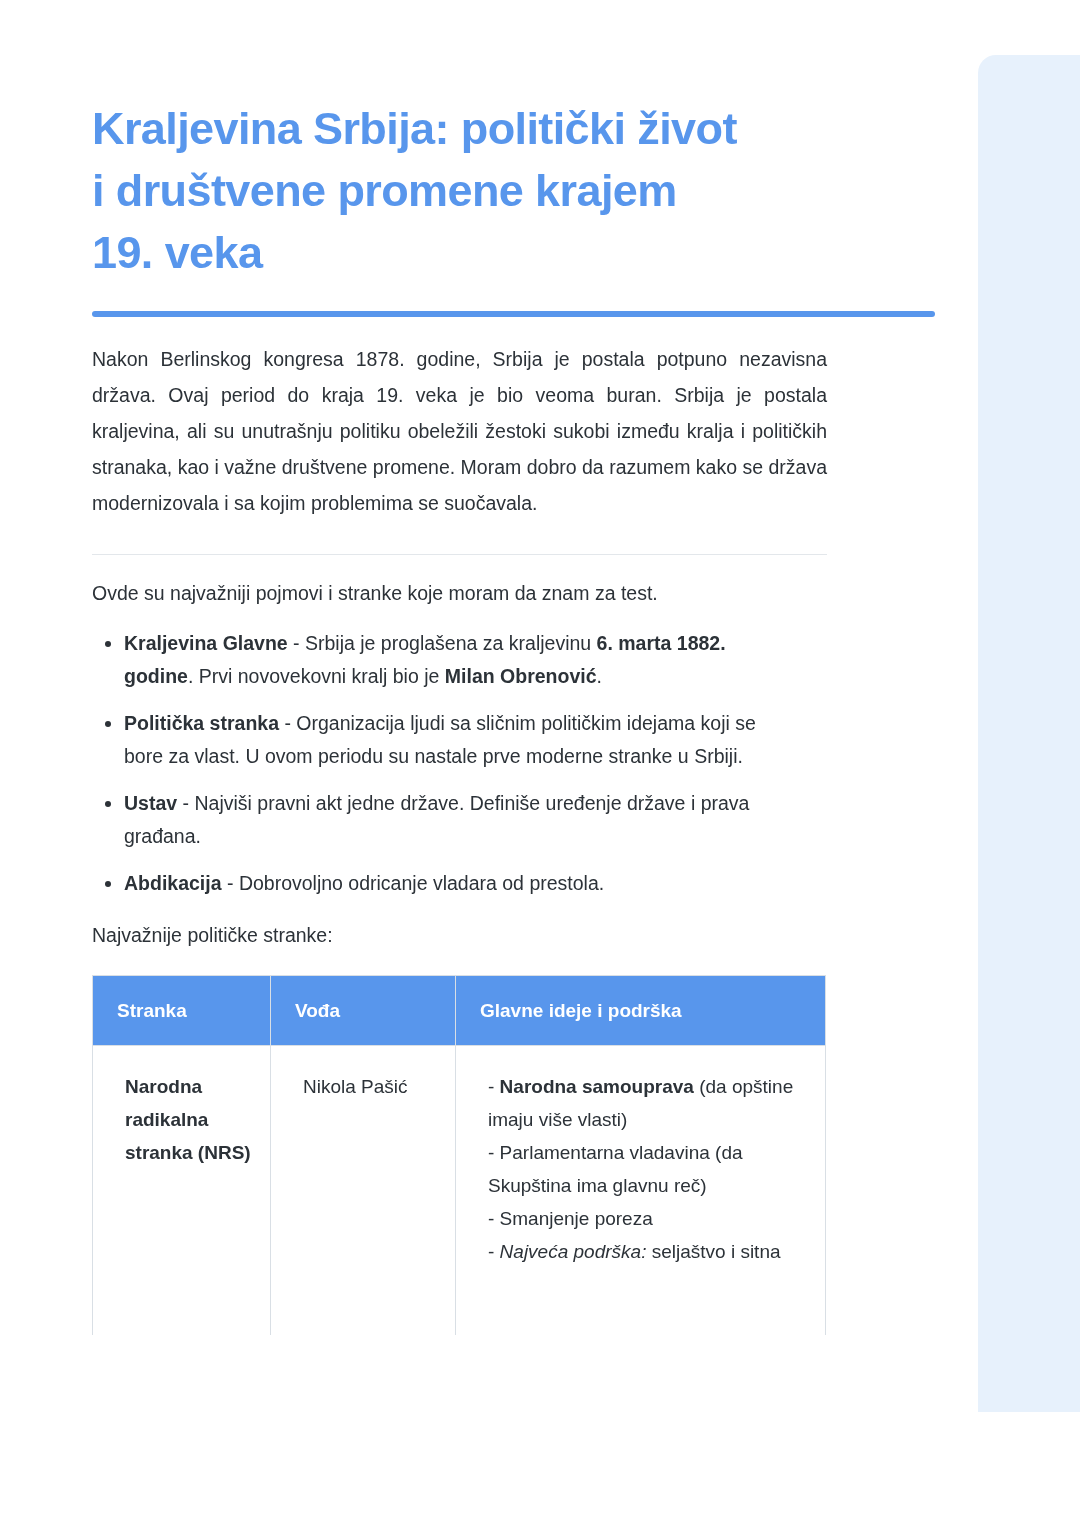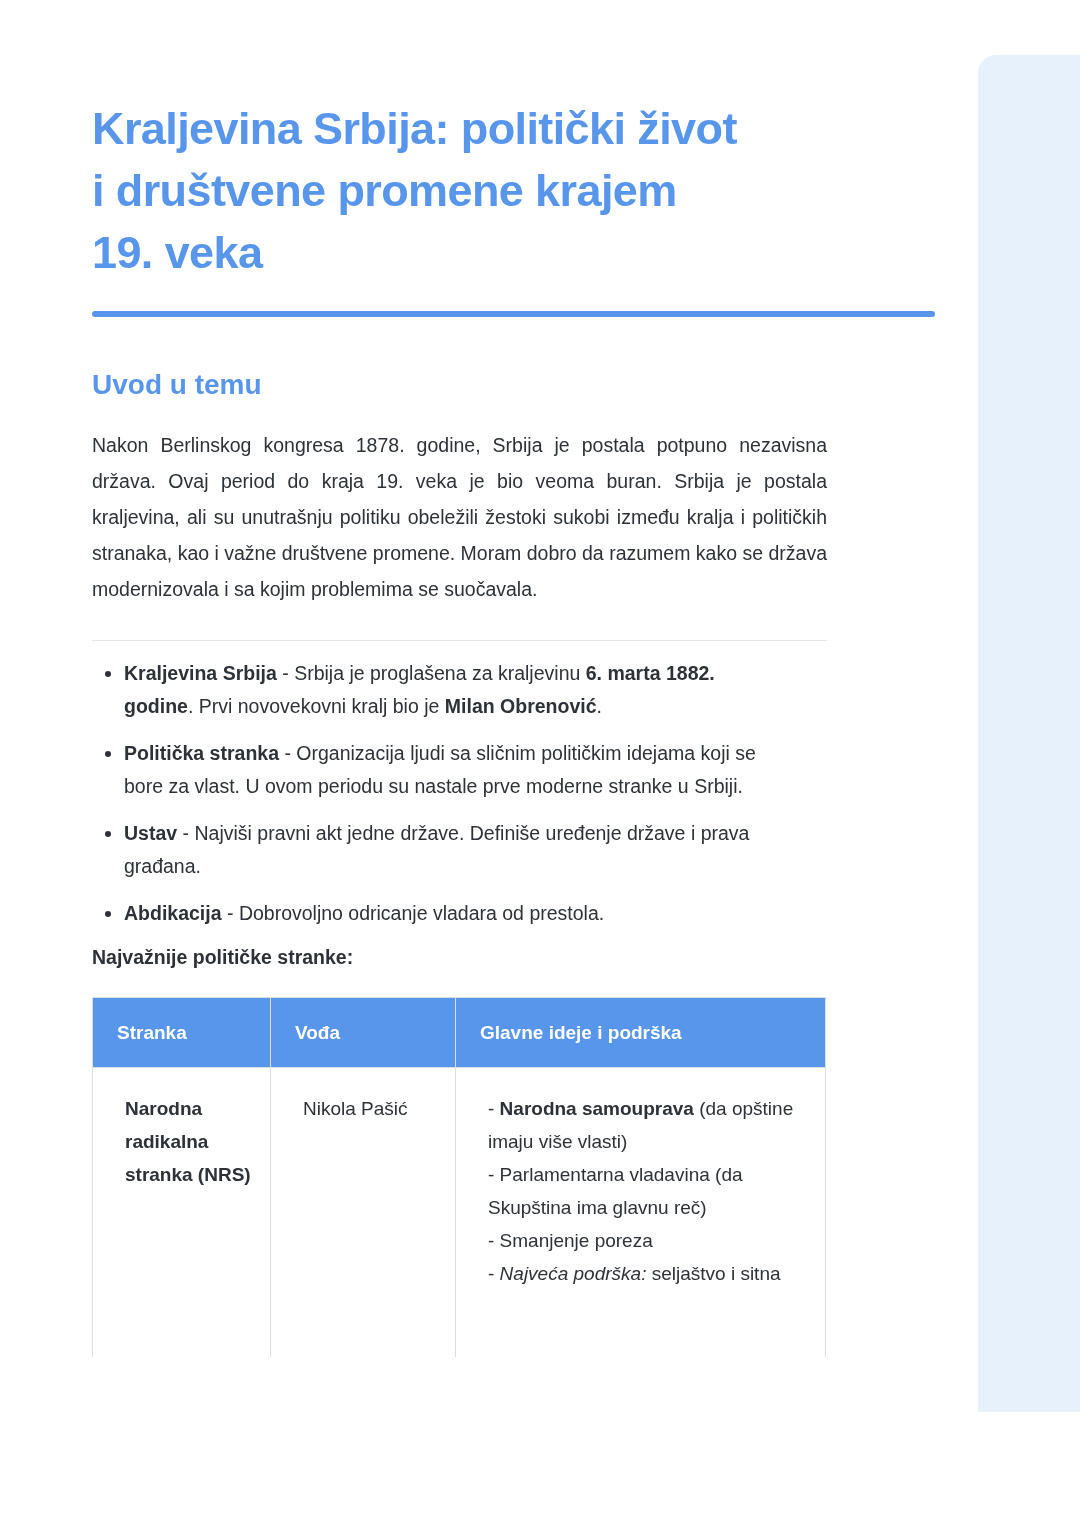--- a/index.html
+++ b/index.html
@@ -64,21 +64,21 @@
   p.lead { margin-top: 20px; font-size: 19.5px; line-height: 36px; }
   ul.terms { margin-top: 16px; padding-left: 32px; list-style: disc; }
   ul.terms li {
     font-size: 19.5px;
     line-height: 33px;
     margin-bottom: 14px;
     white-space: pre-line;
   }
   .b { font-weight: 700; }
   .i { font-style: italic; text-align: center; }
-  p.parties-label { margin-top: 14px; font-size: 19.5px; line-height: 27px; font-weight: 700; }
+  p.parties-label { margin-top: 22px; font-size: 19.5px; line-height: 27px; font-weight: 400; }
   table.parties {
     margin-top: 26px;
     width: 733px;
     border-collapse: collapse;
     table-layout: fixed;
   }
   table.parties th {
     background: var(--accent, #5896ec);
     color: var(--header-text, #ffffff);
     font-size: 19px;
@@ -113,28 +113,28 @@
 
 <div class="page">
   <div class="side-stripe"></div>
 
   <div class="content">
     <h1 class="doc-title">Kraljevina Srbija: politički život
 i društvene promene krajem
 19. veka</h1>
     <div class="title-rule"></div>
 
-    <h2 class="section-heading">Uvod u temu</h2>
     <p class="body-par">Nakon Berlinskog kongresa 1878. godine, Srbija je postala potpuno nezavisna država. Ovaj period do kraja 19. veka je bio veoma buran. Srbija je postala kraljevina, ali su unutrašnju politiku obeležili žestoki sukobi između kralja i političkih stranaka, kao i važne društvene promene. Moram dobro da razumem kako se država modernizovala i sa kojim problemima se suočavala.</p>
 
     <hr class="divider">
 
+    <p class="lead">Ovde su najvažniji pojmovi i stranke koje moram da znam za test.</p>
 
     <ul class="terms" id="terms-list">
-        <li><span class="b">Kraljevina Srbija</span><span> - Srbija je proglašena za kraljevinu </span><span class="b">6. marta 1882.
+        <li><span class="b">Kraljevina Glavne</span><span> - Srbija je proglašena za kraljevinu </span><span class="b">6. marta 1882.
 godine</span><span>. Prvi novovekovni kralj bio je </span><span class="b">Milan Obrenović</span><span>.</span></li>
         <li><span class="b">Politička stranka</span><span> - Organizacija ljudi sa sličnim političkim idejama koji se
 bore za vlast. U ovom periodu su nastale prve moderne stranke u Srbiji.</span></li>
         <li><span class="b">Ustav</span><span> - Najviši pravni akt jedne države. Definiše uređenje države i prava
 građana.</span></li>
         <li><span class="b">Abdikacija</span><span> - Dobrovoljno odricanje vladara od prestola.</span></li>
       </ul>
 
     <p class="parties-label">Najvažnije političke stranke:</p>
 

